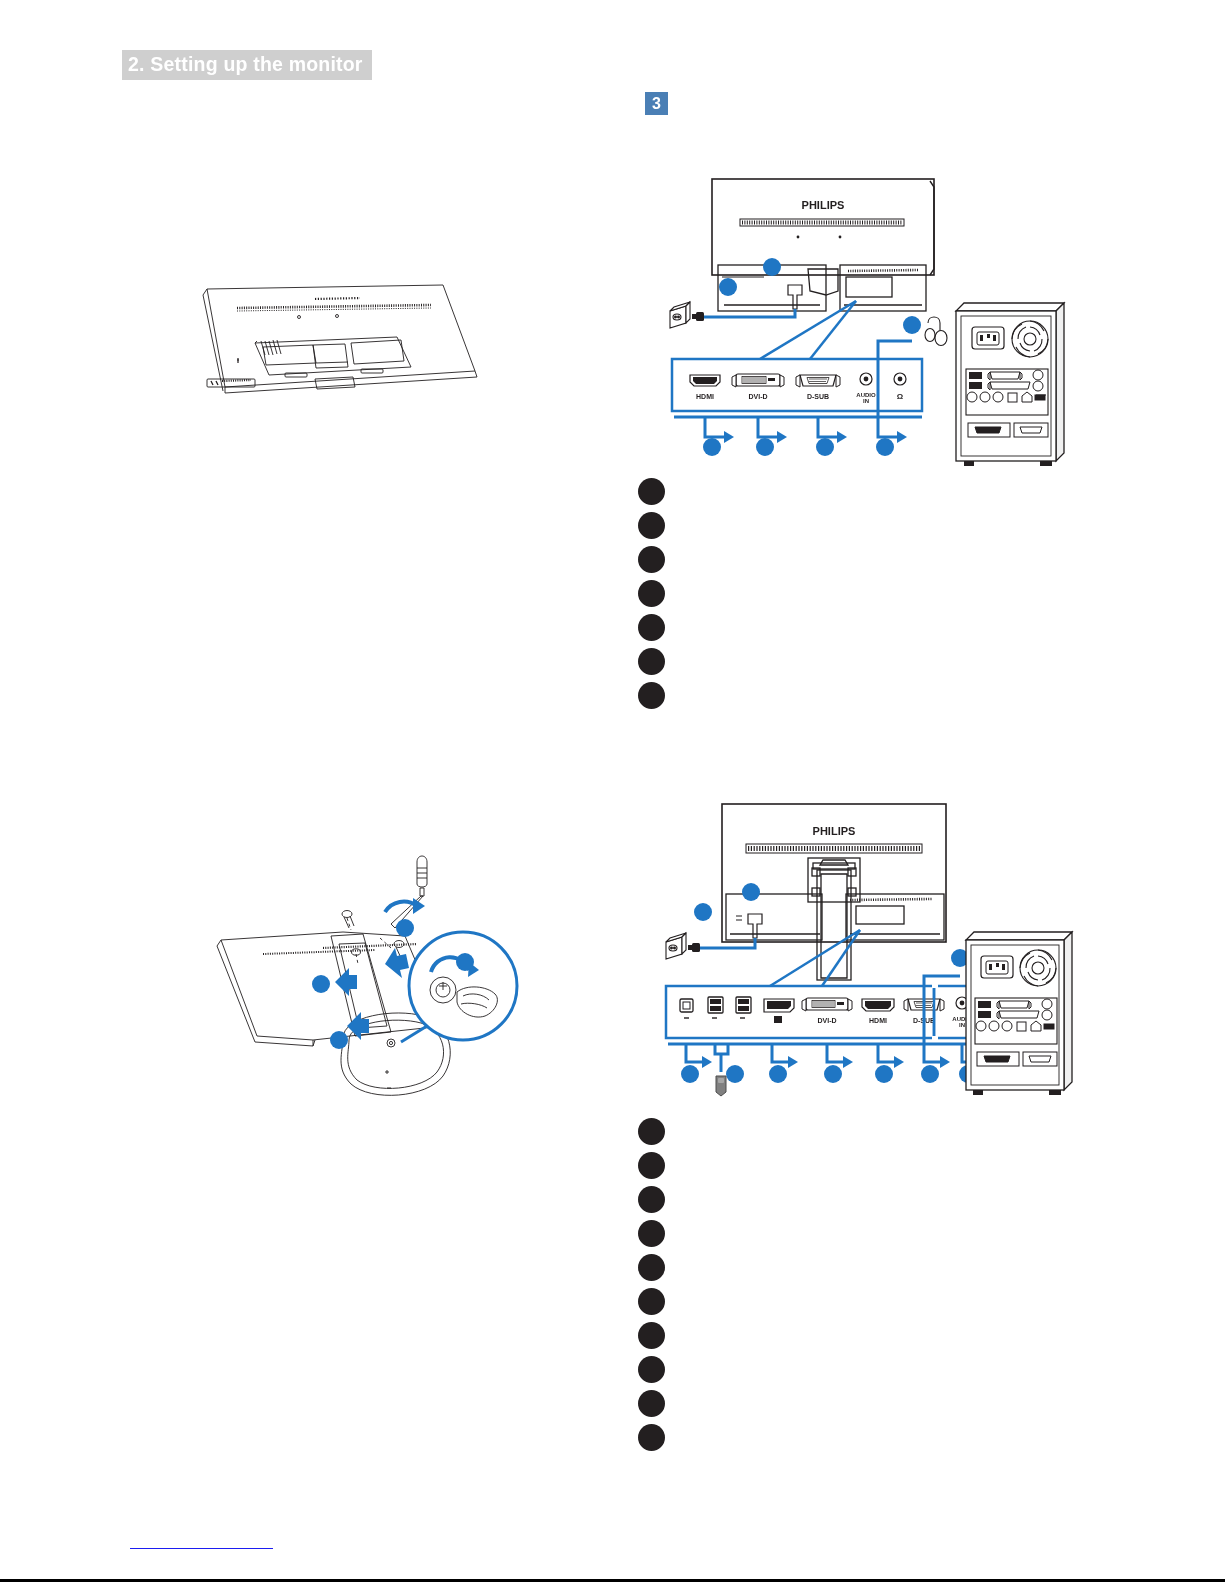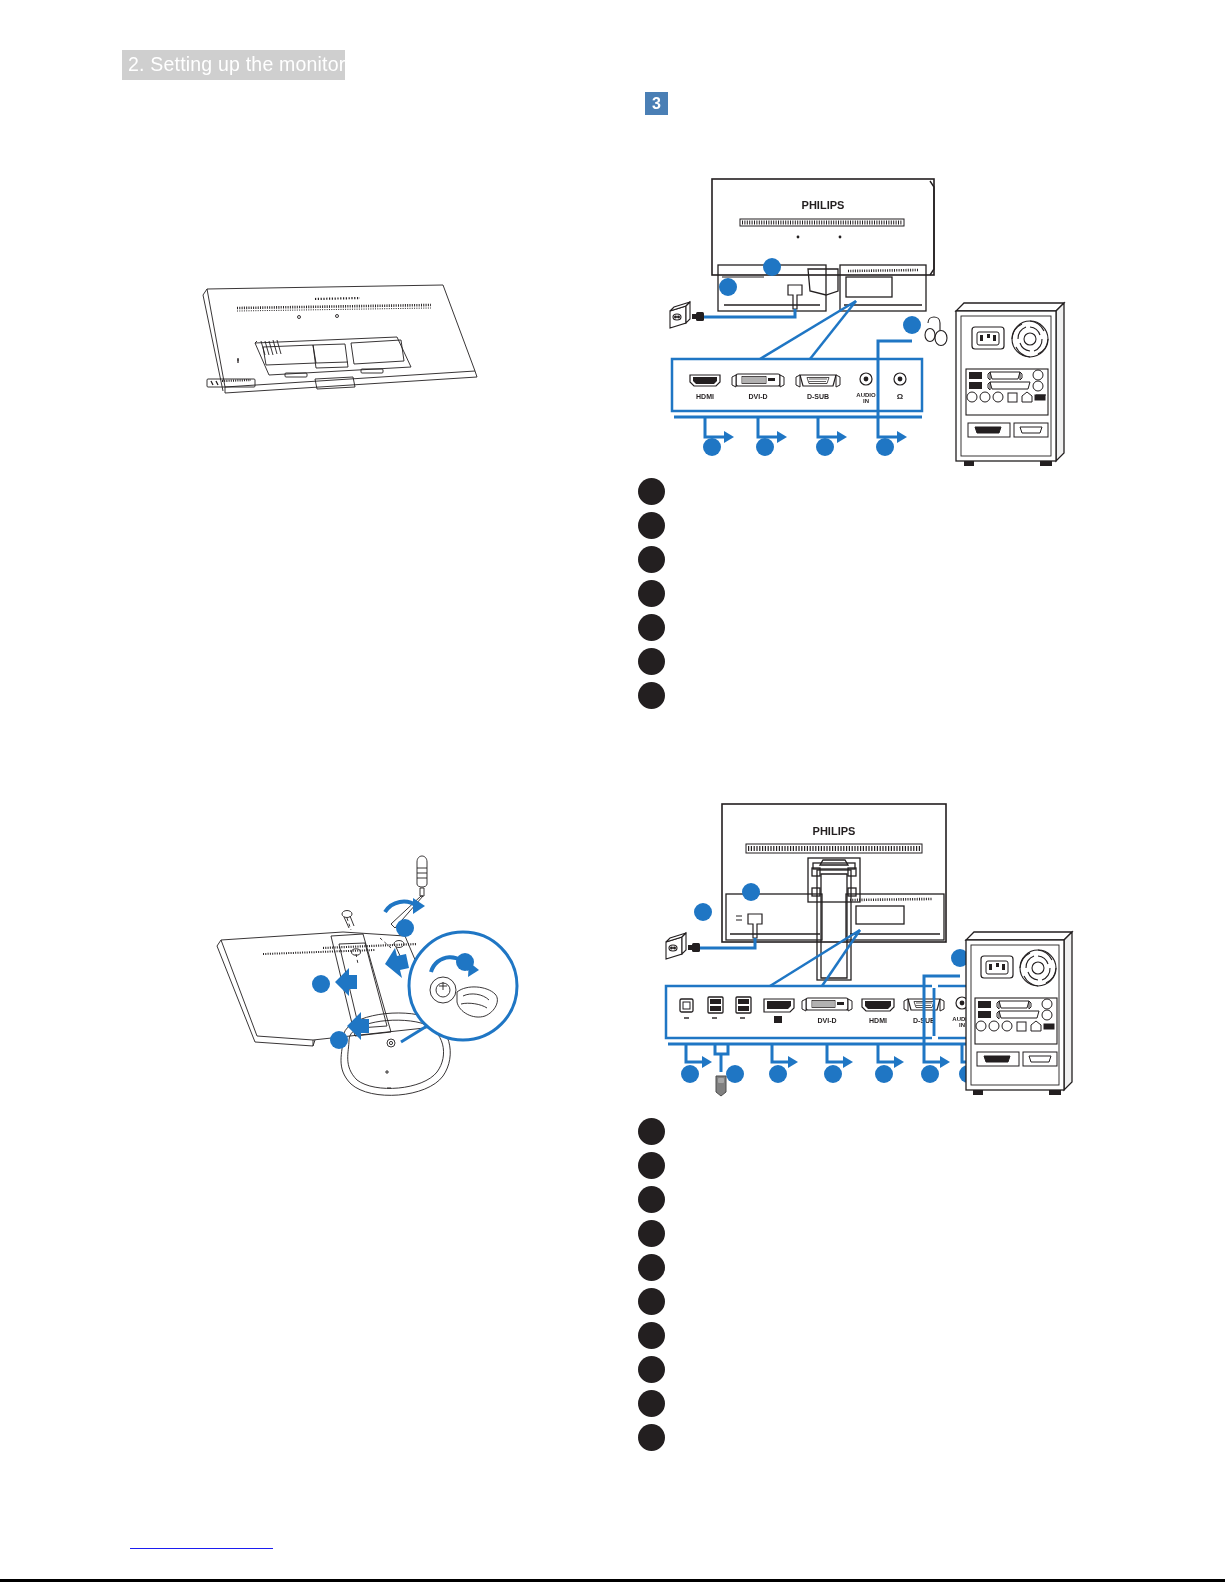--- a/index.html
+++ b/index.html
@@ -12,21 +12,21 @@
     position:relative;
     overflow:hidden;
   }
   .page { position:absolute; inset:0; }
 
   
   .header-band {
     position:absolute; left:122px; top:50px;
     background:#cfcfcf; color:#ffffff;
     font-size:19.5px; letter-spacing:0.2px;
-    padding:3px 0 4px 6px; white-space:nowrap;
+    padding:3px 9px 4px 6px; white-space:nowrap;font-weight:bold;
   }
 
   
   .section-badge {
     position:absolute; left:645px; top:92px;
     width:23px; height:23px;
     background:#4a7fb5; color:#ffffff;
     font-size:16px; font-weight:bold;
     display:flex; align-items:center; justify-content:center;
   }

